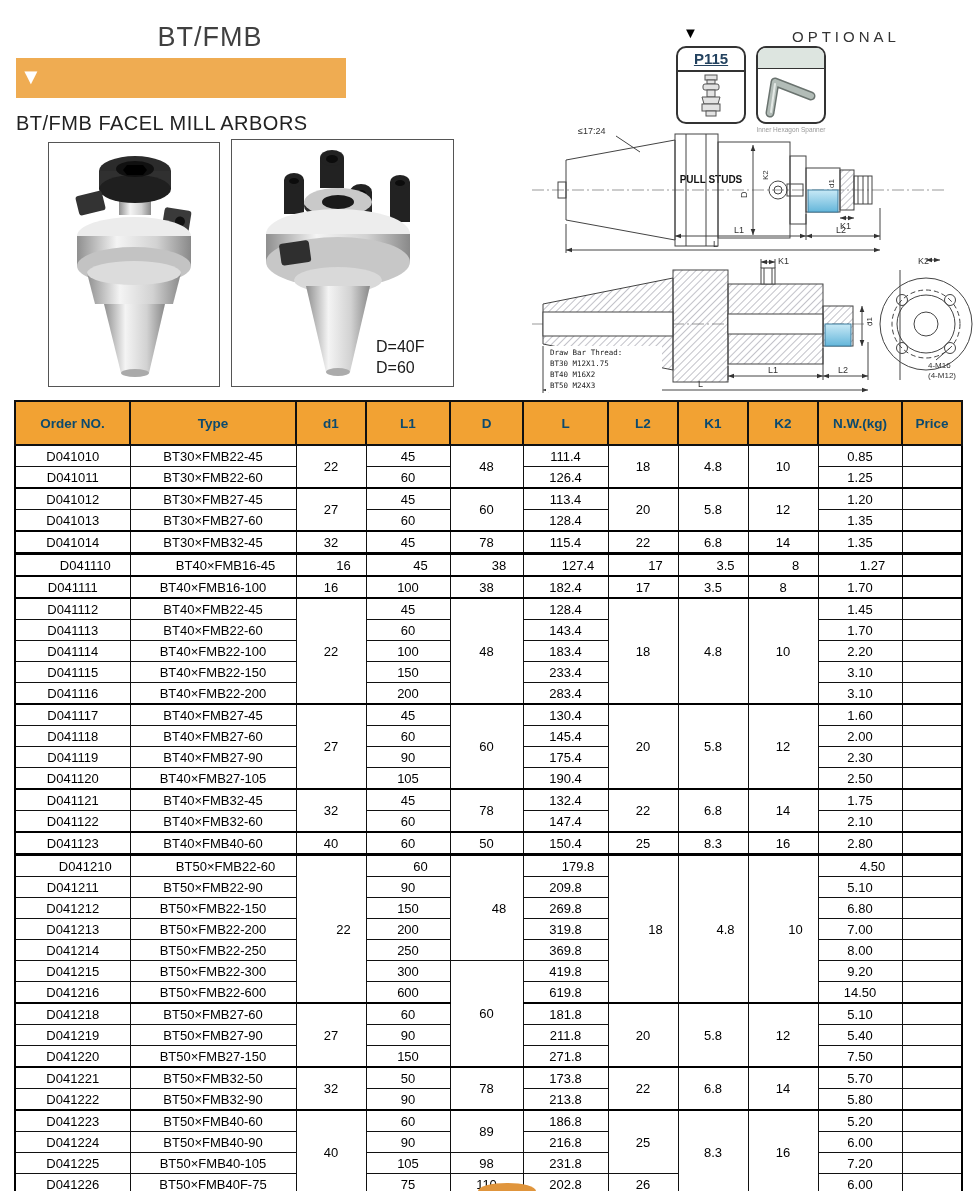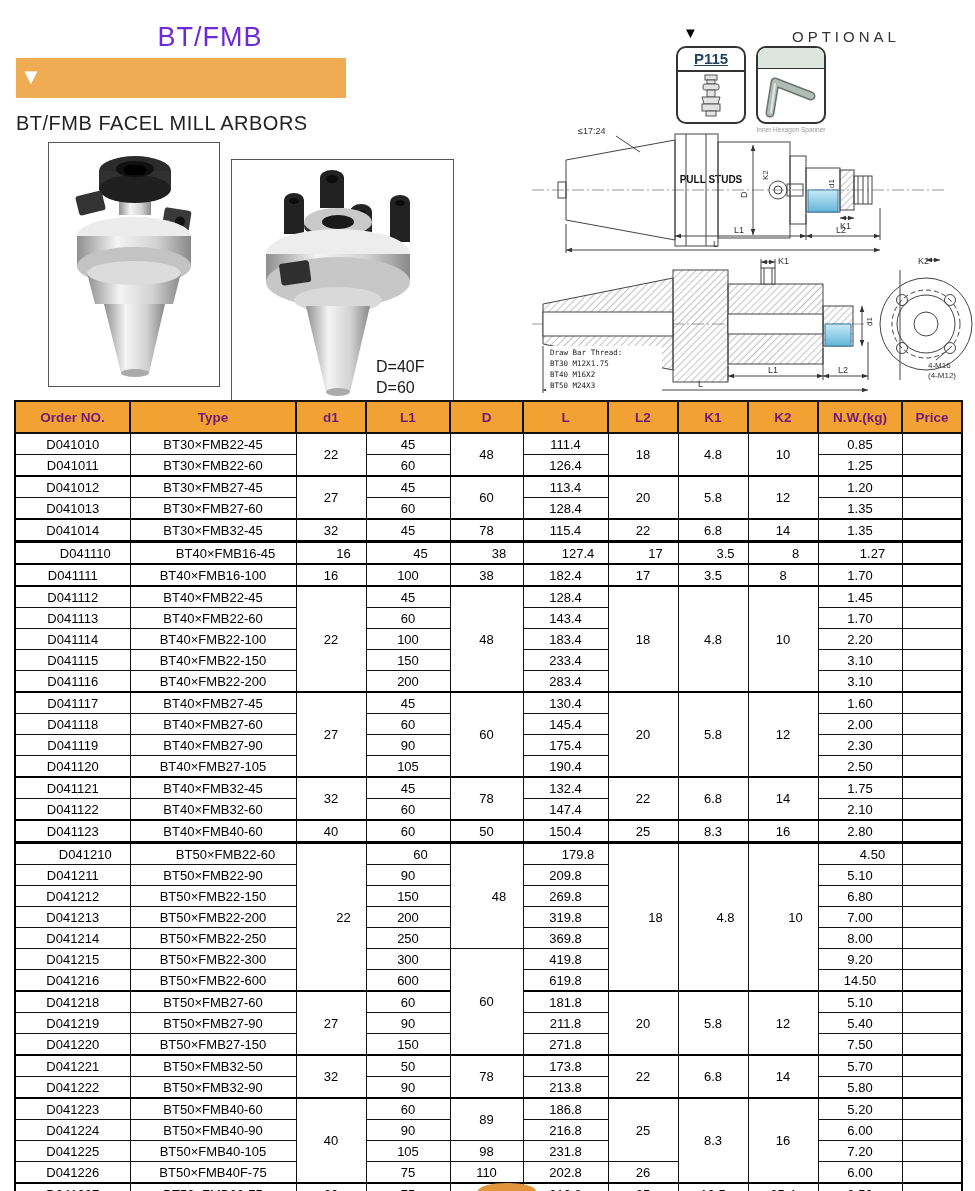--- a/index.html
+++ b/index.html
@@ -1,21 +1,21 @@
 <!DOCTYPE html>
 <html><head>
 <meta charset="utf-8">
 <style>
   html,body{margin:0;padding:0;}
   body{width:975px;height:1191px;position:relative;background:#ffffff;
        font-family:"Liberation Sans",sans-serif;overflow:hidden;}
 
   
   .title{position:absolute;left:100px;top:22px;width:220px;text-align:center;
-         font-size:27px;color:#6d28d9;letter-spacing:1px;}
+         font-size:27px;color:#404040;letter-spacing:1px;}
   .badge{position:absolute;left:16px;top:58px;width:330px;height:40px;
          background:#efac52;color:#ffffff;font-weight:bold;font-size:28px;
          display:flex;align-items:center;padding-left:4px;box-sizing:border-box;
          letter-spacing:1px;}
   .badge .tri{font-size:22px;margin-right:2px;transform:translateY(-1px);}
   .subtitle{position:absolute;left:16px;top:112px;font-size:20px;color:#222;
             letter-spacing:.5px;}
 
   
   .optional-heading{position:absolute;left:748px;top:28px;font-size:15px;
@@ -31,35 +31,35 @@
   .span-box{position:absolute;left:756px;top:46px;width:70px;height:78px;
             border:2px solid #333;border-radius:10px;background:#fff;
             box-sizing:border-box;overflow:hidden;}
   .span-box .band{height:20px;border-bottom:1px solid #333;background:#dde5e0;}
   .span-label{position:absolute;left:748px;top:126px;width:86px;text-align:center;
             font-size:6.5px;color:#999;}
 
   
   .photo{position:absolute;border:1px solid #555;background:#fff;}
   .photo1{left:48px;top:142px;width:170px;height:243px;}
-  .photo2{left:231px;top:139px;width:221px;height:246px;margin-top:20px;}
+  .photo2{left:231px;top:139px;width:221px;height:246px;}
 
   
   .drawing{position:absolute;}
   .d1{left:528px;top:124px;}
   .d2{left:528px;top:254px;}
   .dlabel{font-family:"Liberation Sans",sans-serif;font-size:9px;fill:#333;}
   .dlabel-s{font-family:"Liberation Sans",sans-serif;font-size:8px;fill:#333;}
   .note{font-family:"DejaVu Sans Mono",monospace;font-size:7.5px;fill:#222;}
 
   
   table{position:absolute;left:14px;top:400px;width:947px;border-collapse:collapse;
         table-layout:fixed;border:2px solid #000;}
   th{background:#f2a233;border:2px solid #111;font-size:13.5px;height:26px;
-     font-weight:bold;color:#701a75;padding:2px;}
+     font-weight:bold;color:#0c4a6e;padding:8px;}
   td{border:1px solid #111;text-align:center;font-size:13px;height:20px;
      padding:0 2px;color:#000;}
   tr.g td{border-top:2px solid #000;}
   tr.s td{border-top:3px solid #000;padding-left:27px;}
 
   
   .bottom-arc{position:absolute;left:478px;top:1183px;width:58px;height:8px;
         background:#e0953c;border-radius:29px 29px 0 0 / 8px 8px 0 0;}
 </style>
 </head>

